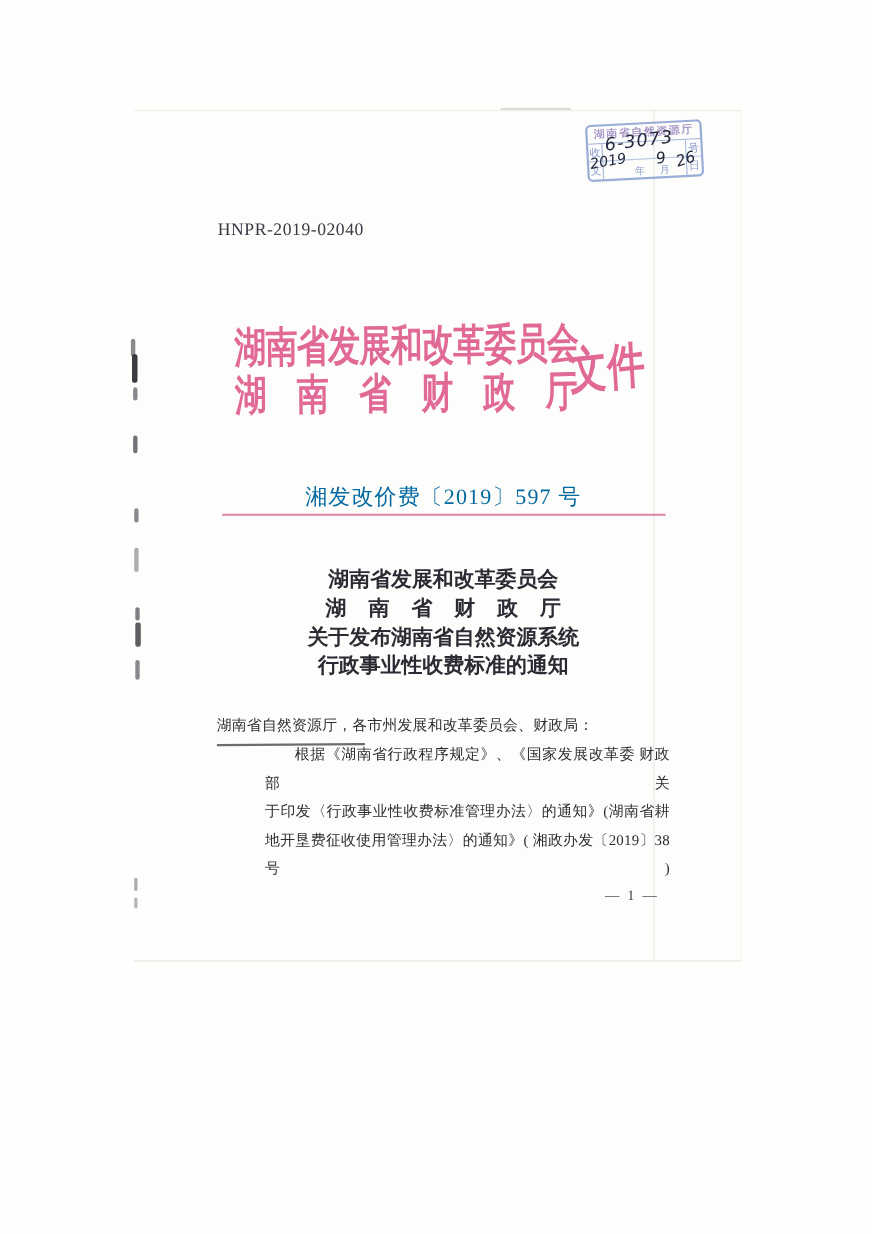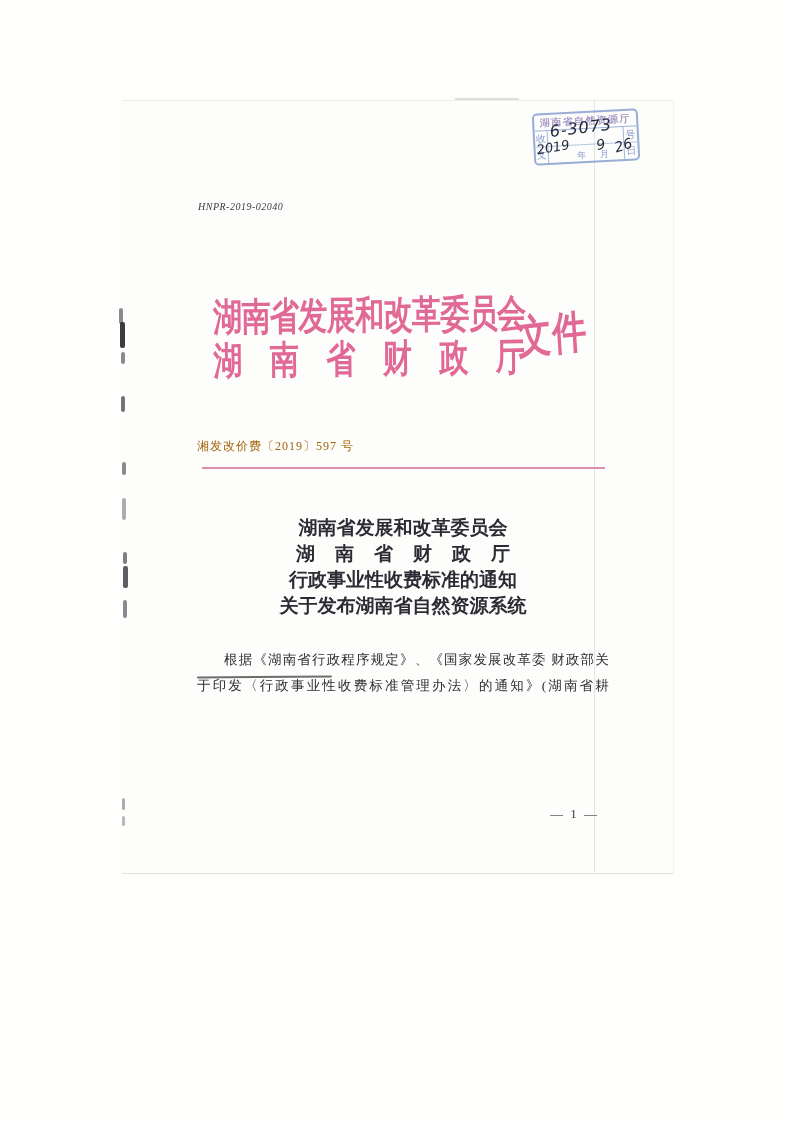--- a/index.html
+++ b/index.html
@@ -23,58 +23,58 @@
   }
   .fold-line{
     position:absolute;left:594px;top:100px;width:1px;height:772px;
     background:#d9d9d4;opacity:.65;
   }
   
   .bm{position:absolute;background:#1a1a22;border-radius:2px;filter:blur(.4px);}
   
   .doc-id{
     position:absolute;left:198px;top:201px;
-    font-size:10px;letter-spacing:.5px;color:#3a3a44;white-space:nowrap;font-style:italic;
+    font-size:16px;letter-spacing:.5px;color:#3a3a44;white-space:nowrap;
   }
   
   .letterhead{
     position:absolute;left:213px;top:296px;
     display:flex;align-items:center;
     transform:scaleY(1.32) rotate(-0.6deg);transform-origin:top left;
     color:#e16996;font-weight:bold;white-space:nowrap;
   }
   .lh-col{width:312px;}
   .lh-line1{font-size:29px;line-height:33px;letter-spacing:-0.6px;}
   .lh-line2{font-size:29px;line-height:33px;letter-spacing:27.5px;margin-right:-27.5px;}
   .lh-suffix{
     font-size:34px;margin-left:-8px;letter-spacing:1px;
     transform:rotate(-4deg);
   }
   
   .doc-number{
-    position:absolute;left:197px;top:438px;width:412px;text-align:left;
-    font-size:12px;letter-spacing:1px;color:#a16207;white-space:nowrap;
+    position:absolute;left:197px;top:438px;width:412px;text-align:center;
+    font-size:20px;letter-spacing:1px;color:#0369a1;white-space:nowrap;
   }
   .red-rule{
     position:absolute;left:202px;top:467px;width:403px;height:2px;
     background:#dd8ea8;
   }
   
   .doc-title{
     position:absolute;left:197px;top:515px;width:412px;text-align:center;
     font-size:19px;font-weight:bold;line-height:26px;color:#2b2b33;
   }
   .doc-title .spread{letter-spacing:20px;margin-right:-20px;}
   
   .body-block{
     position:absolute;left:197px;top:647px;width:412px;
     font-size:13.5px;line-height:26px;color:#2d2d33;letter-spacing:.2px;
   }
   .salutation{text-align:left;white-space:nowrap;}
-  .bline{text-align:justify;text-align-last:justify;}
+  .bline{text-align:justify;text-align-last:justify;margin-left:44px;}
   .bline.indent{text-indent:27px;}
   .hand-underline{
     position:absolute;left:197px;top:676px;width:135px;height:2px;
     background:#3c3c3c;opacity:.75;transform:rotate(-0.4deg);border-radius:1px;
   }
   .page-number{
     position:absolute;left:550px;top:806px;
     font-size:13px;letter-spacing:2px;color:#3f3f45;white-space:nowrap;
   }
   
@@ -166,26 +166,28 @@
     <div class="lh-suffix">文件</div>
   </div>
 
   <div class="doc-number">湘发改价费〔2019〕597 号</div>
 
   <div class="red-rule"></div>
 
   <div class="doc-title">
     <div>湖南省发展和改革委员会</div>
     <div><span class="spread">湖南省财政厅</span></div>
+    <div>关于发布湖南省自然资源系统</div>
     <div>行政事业性收费标准的通知</div>
-    <div>关于发布湖南省自然资源系统</div>
   </div>
 
   <div class="body-block">
+    <div class="salutation">湖南省自然资源厅，各市州发展和改革委员会、财政局：</div>
     <div class="bline indent">根据《湖南省行政程序规定》、《国家发展改革委 财政部关</div>
     <div class="bline">于印发〈行政事业性收费标准管理办法〉的通知》(湖南省耕</div>
+    <div class="bline">地开垦费征收使用管理办法〉的通知》( 湘政办发〔2019〕38 号 )</div>
   </div>
 
   <div class="hand-underline"></div>
 
   <div class="page-number">— 1 —</div>
 
 </div>
 
 </body></html>

